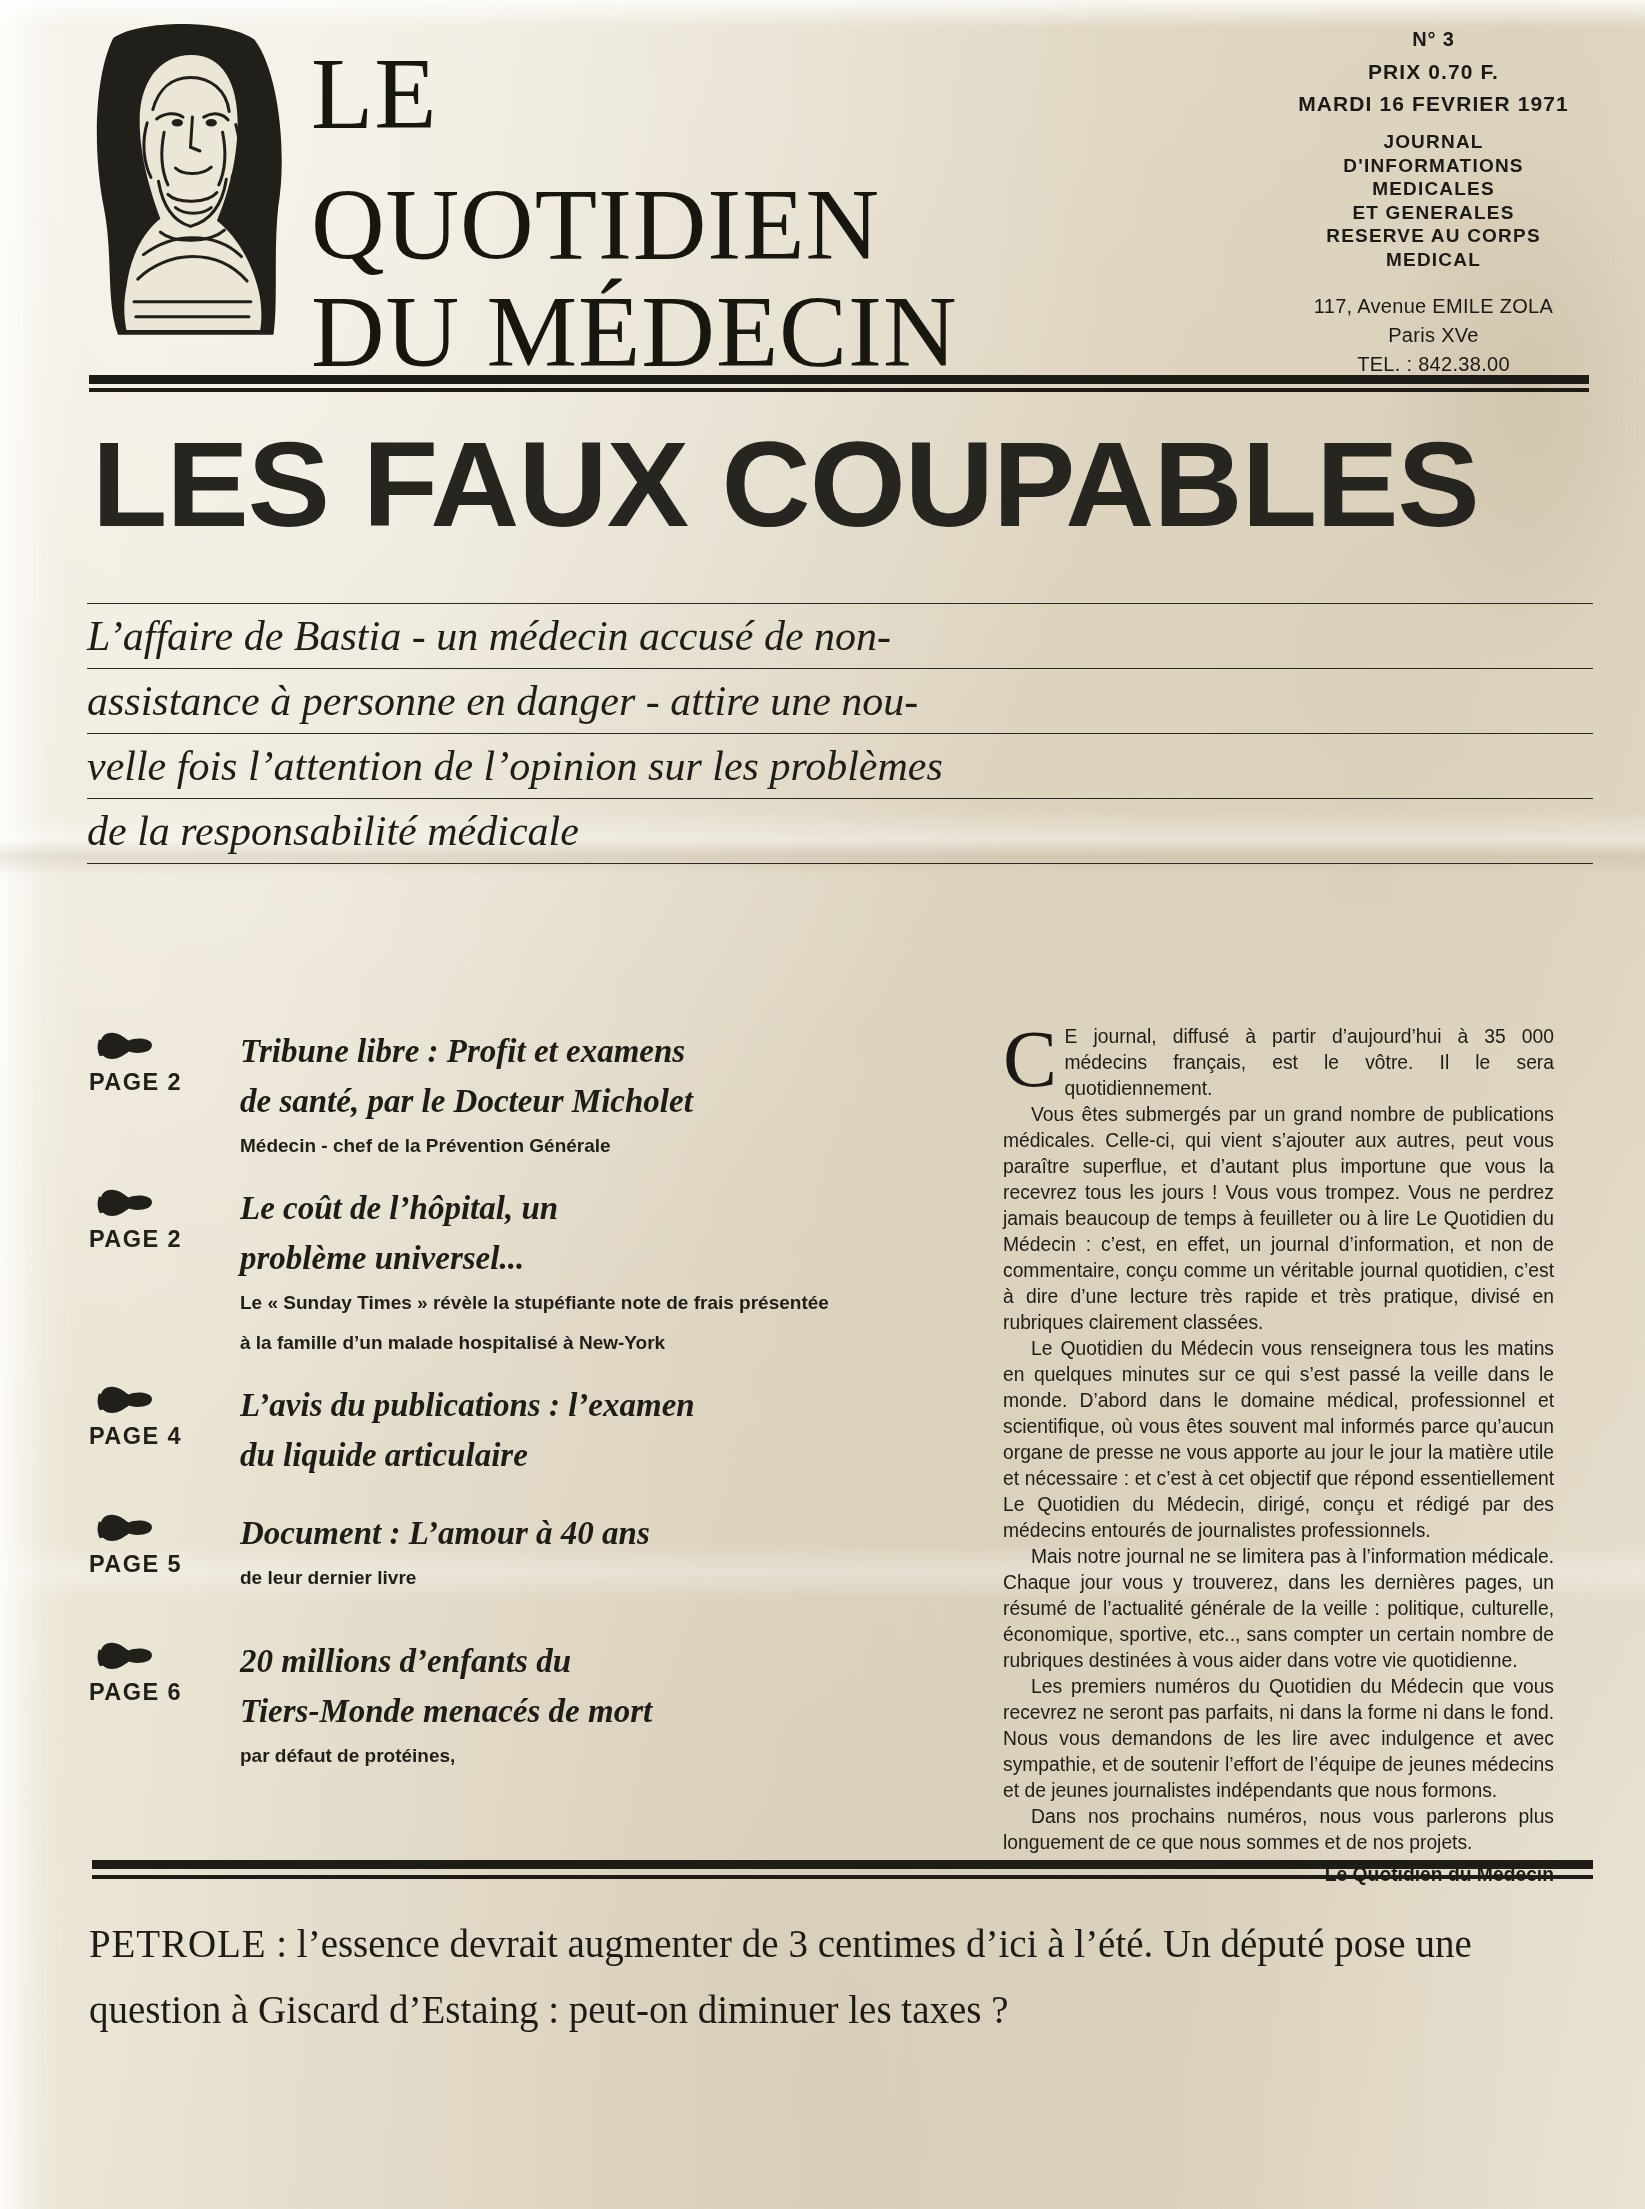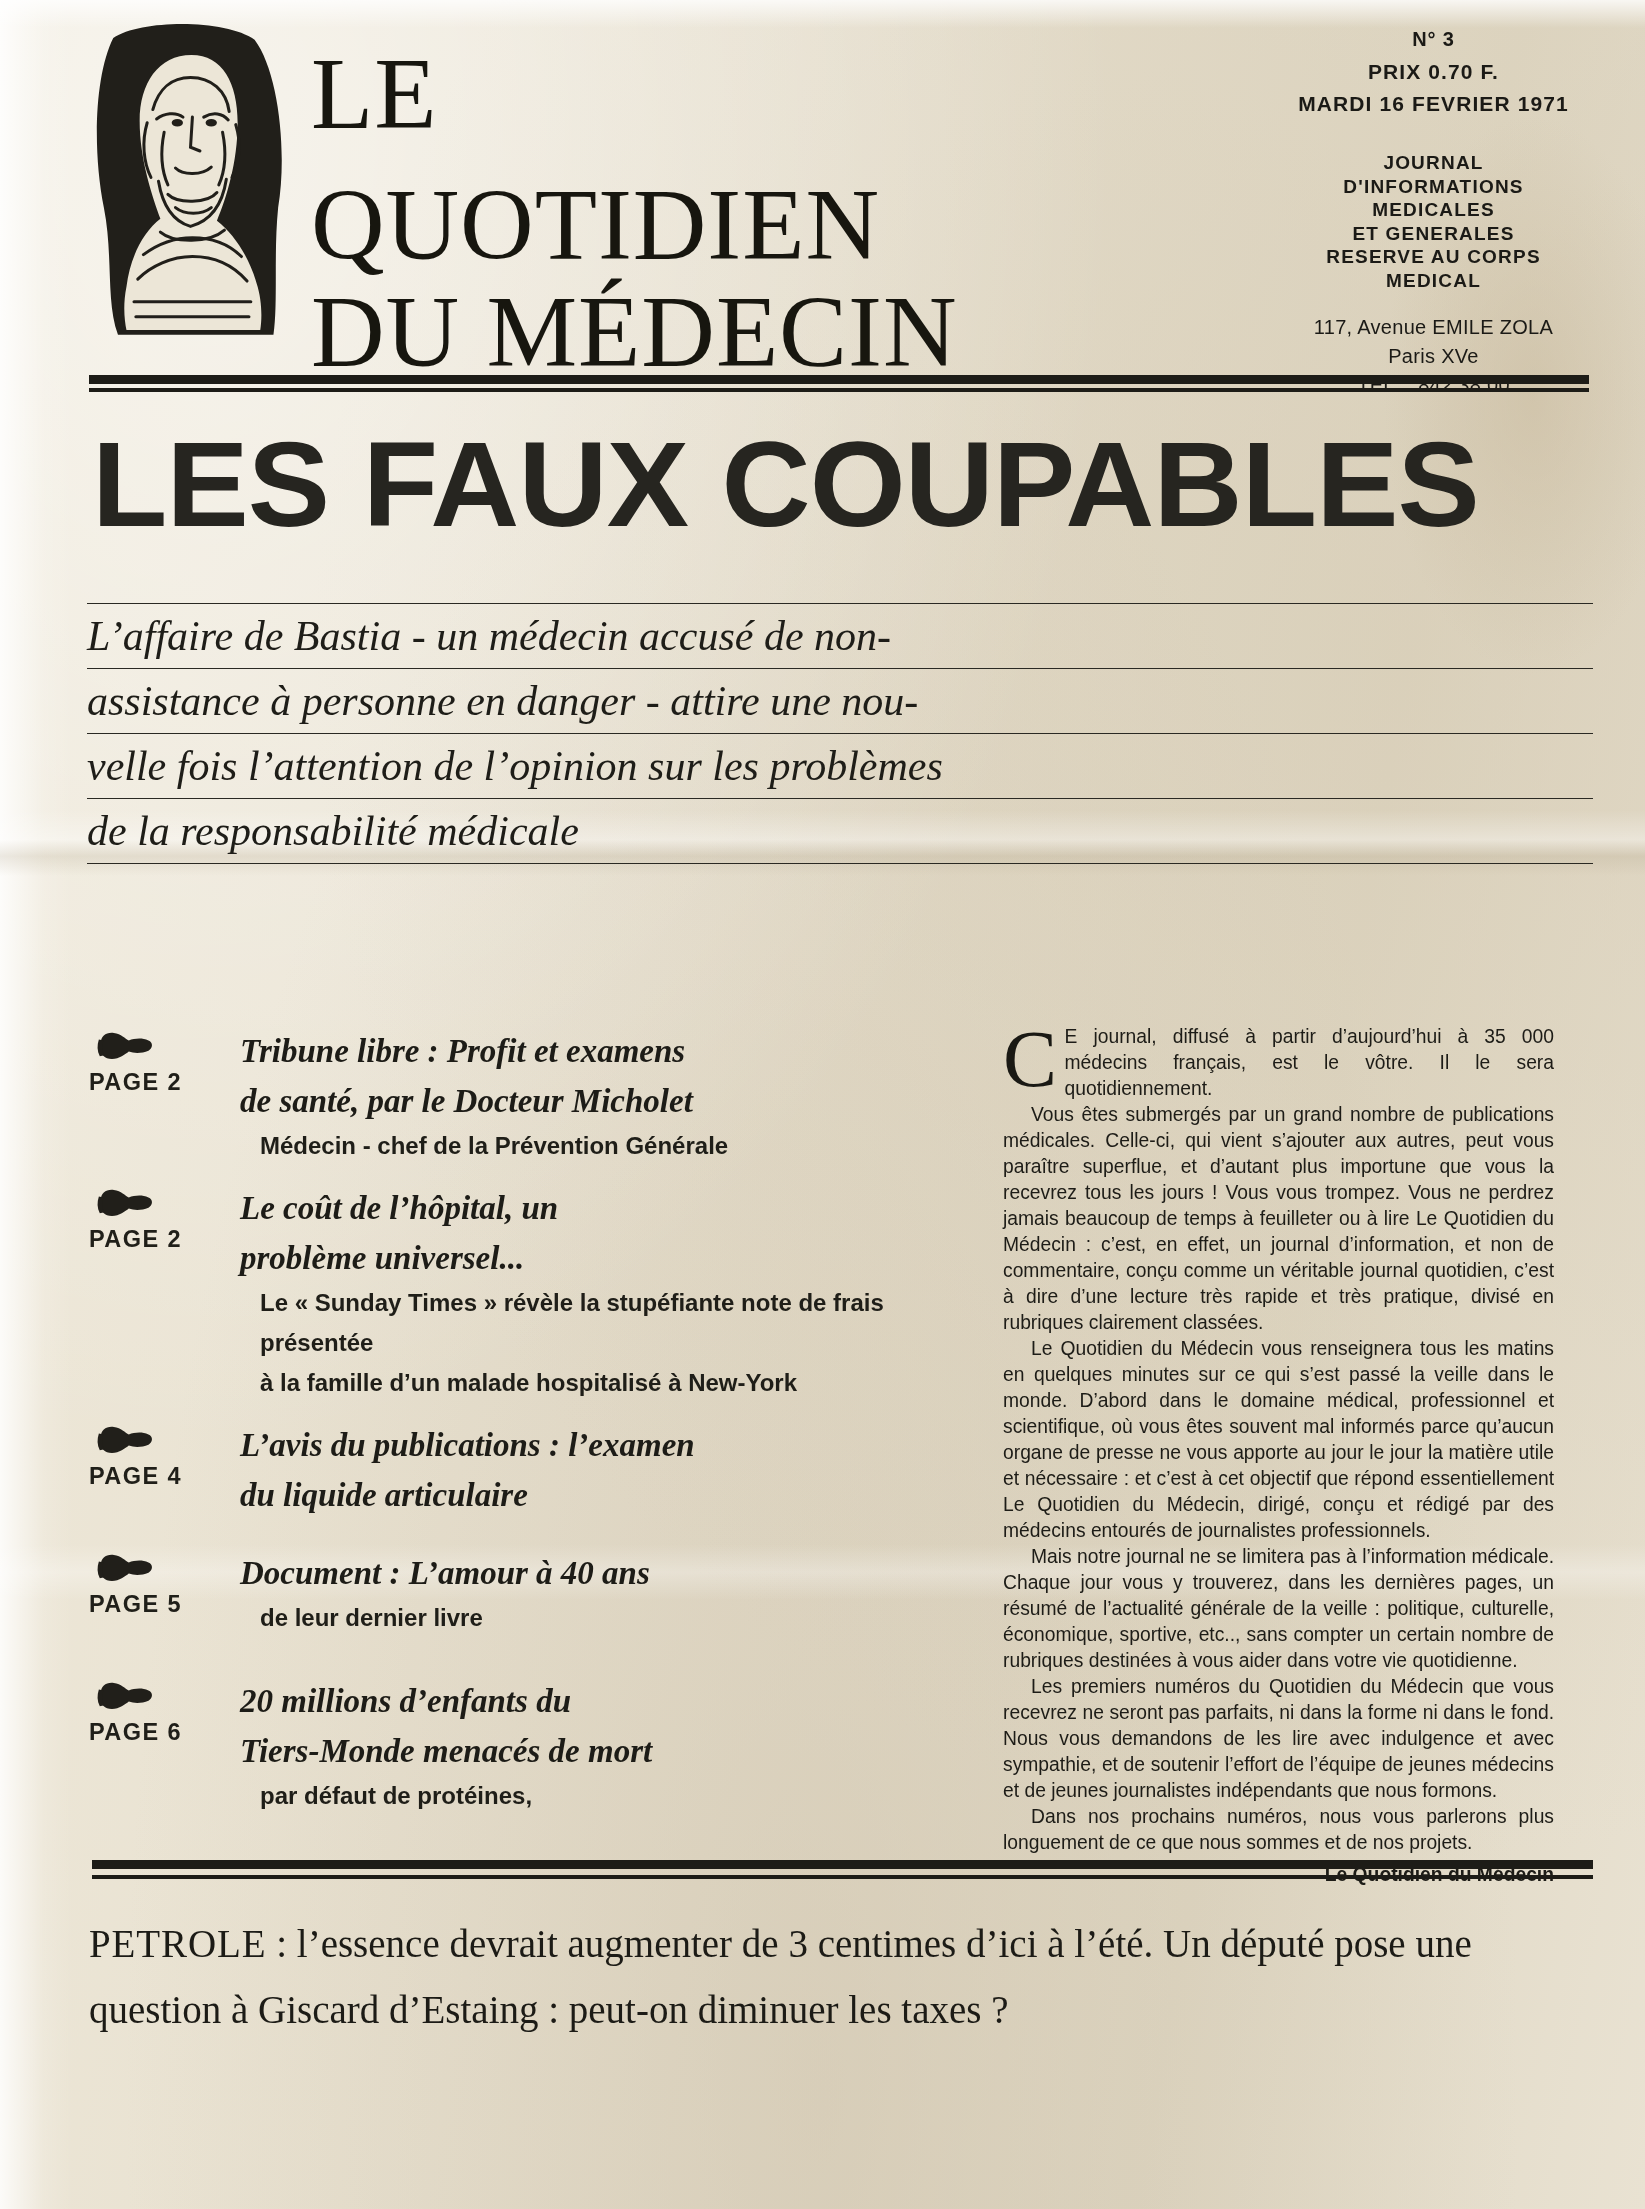--- a/index.html
+++ b/index.html
@@ -91,21 +91,21 @@
   .info-price {
     font-size: 21px;
     font-weight: bold;
     letter-spacing: 1.1px;
     margin-bottom: 8.5px;
   }
   .info-date {
     font-size: 21px;
     font-weight: bold;
     letter-spacing: 1.1px;
-    margin-bottom: 35px;
+    margin-bottom: 14px;
   }
   .info-kind {
     font-size: 19px;
     font-weight: bold;
     letter-spacing: 1.2px;
     line-height: 23.5px;
     margin-bottom: 21px;
   }
   .info-addr {
     font-size: 20px;
@@ -188,24 +188,23 @@
     font-family: "Liberation Serif", serif;
     font-style: italic;
     font-weight: bold;
     font-size: 33px;
     line-height: 50px;
     color: #1d1c17;
   }
   .som-sub {
     font-family: "Liberation Sans", sans-serif;
     font-weight: bold;
-    font-size: 24px;
+    font-size: 19px;
     line-height: 40px;
     color: #1f1e18;
-    margin-left: 20px;
   }
 
   
   .editorial {
     position: absolute;
     left: 1003px; top: 1024px;
     width: 551px;
     font-family: "Liberation Sans", sans-serif;
     font-size: 19.3px;
     line-height: 26px;

